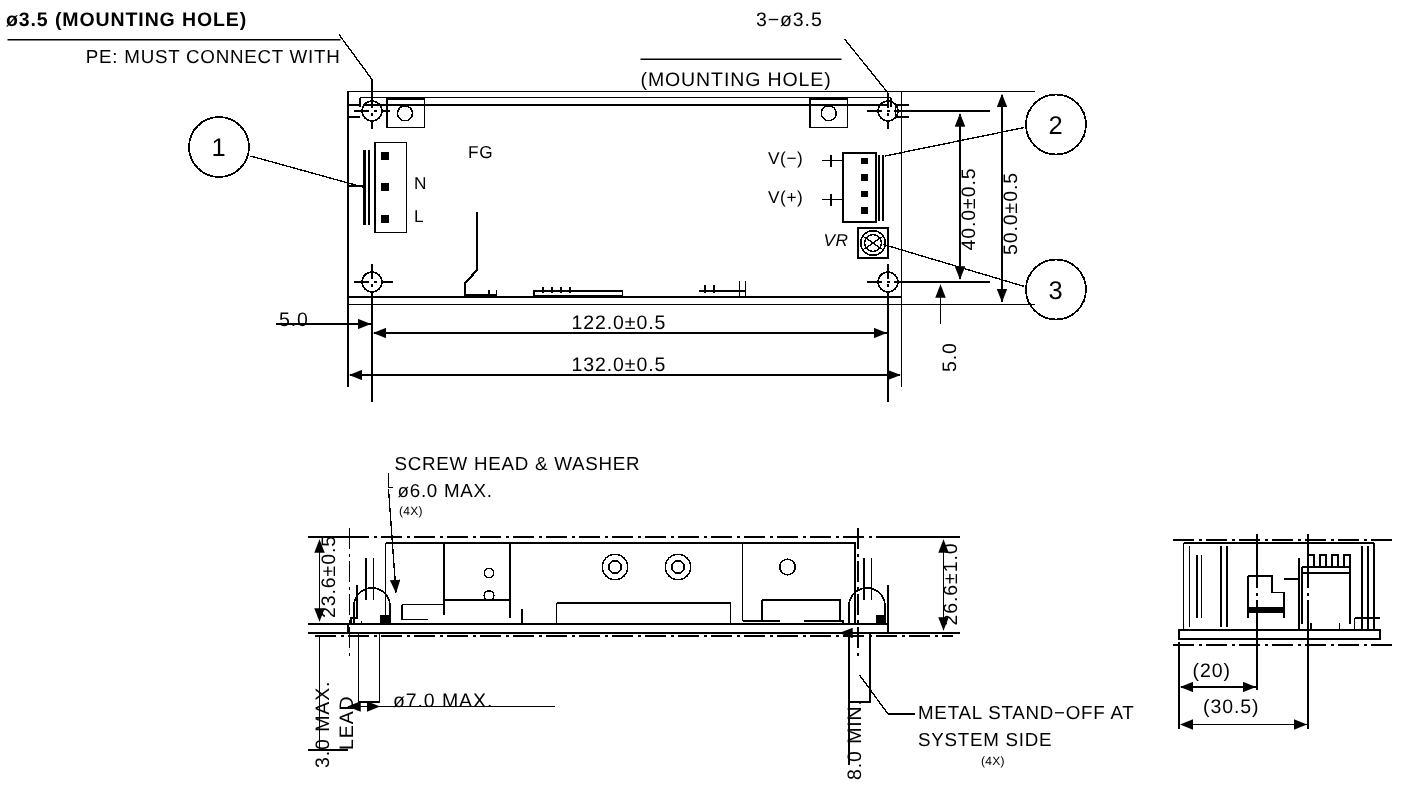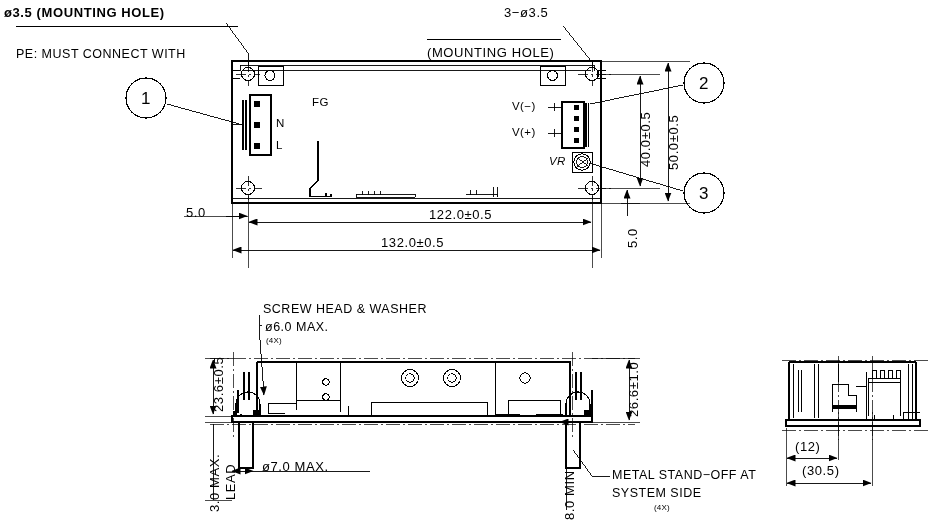--- a/index.html
+++ b/index.html
@@ -375,56 +375,56 @@
     <g stroke-width="0.9">
       <path d="M787,458 L837,458" marker-start="url(#ahr)" marker-end="url(#ah)"></path>
     </g>
     <g stroke-width="0.9">
       <path d="M787,483 L871,483" marker-start="url(#ahr)" marker-end="url(#ah)"></path>
     </g>
   </g>
 </svg>
 
 <div class="txt t13" style="left:4px;top:6px;font-weight:bold;">ø3.5 (MOUNTING HOLE)</div>
-<div class="txt t12 u" style="left:16px;top:26px;width:222px;padding-top:20px;">PE: MUST CONNECT WITH</div>
+<div class="txt t12 u" style="left:5px;top:26px;width:222px;padding-top:4px;text-align:right;">PE: MUST CONNECT WITH</div>
 
 <div class="txt t13" style="left:504px;top:6px;">3−ø3.5</div>
 <div class="txt t13 u" style="left:427px;top:39px;width:134px;padding-top:6px;">(MOUNTING HOLE)</div>
 
 <div class="txt t13" style="left:141px;top:89px;font-size:17px;">1</div>
 <div class="txt t13" style="left:699px;top:74px;font-size:17px;">2</div>
 <div class="txt t13" style="left:699px;top:184px;font-size:17px;">3</div>
 
 <div class="txt t11" style="left:276px;top:96px;padding-left:36px;">FG</div>
 <div class="txt t11" style="left:276px;top:117px;">N</div>
 <div class="txt t11" style="left:276px;top:139px;">L</div>
 
 <div class="txt t11" style="left:512px;top:100px;">V(−)</div>
 <div class="txt t11" style="left:512px;top:126px;">V(+)</div>
 
 <div class="txt t11" style="left:549px;top:155px;font-style:italic;">VR</div>
 
 <div class="txt t13" style="left:186px;top:206px;">5.0</div>
-<div class="txt t13" style="left:381px;top:208px;margin-left:48px;">122.0±0.5</div>
+<div class="txt t13" style="left:381px;top:208px;">122.0±0.5</div>
 <div class="txt t13" style="left:381px;top:236px;">132.0±0.5</div>
 <div class="txt t13 rot90" style="left:626px;top:248px;">5.0</div>
 <div class="txt t13 rot90" style="left:639px;top:167px;">40.0±0.5</div>
 <div class="txt t13 rot90" style="left:667px;top:170px;">50.0±0.5</div>
 
 <div class="txt t12" style="left:263px;top:302px;">SCREW HEAD &amp; WASHER</div>
 <div class="txt t12" style="left:265px;top:320px;">ø6.0 MAX.</div>
 <div class="txt t8" style="left:266px;top:337px;">(4X)</div>
 
 <div class="txt t12" style="left:612px;top:468px;">METAL STAND−OFF AT</div>
 <div class="txt t12" style="left:612px;top:486px;">SYSTEM SIDE</div>
 <div class="txt t8" style="left:654px;top:504px;">(4X)</div>
 
 <div class="txt t13 rot90" style="left:212px;top:412px;">23.6±0.5</div>
 <div class="txt t13 rot90" style="left:208px;top:512px;">3.0 MAX.</div>
 <div class="txt t13 rot90" style="left:224px;top:500px;">LEAD</div>
 <div class="txt t13" style="left:262px;top:460px;">ø7.0 MAX.</div>
 <div class="txt t13 rot90" style="left:627px;top:417px;">26.6±1.0</div>
 <div class="txt t13 rot90" style="left:563px;top:520px;">8.0 MIN.</div>
 
-<div class="txt t13" style="left:795px;top:440px;">(12)</div>
+<div class="txt t13" style="left:795px;top:440px;">(20)</div>
 <div class="txt t13" style="left:802px;top:464px;text-align:right;">(30.5)</div>
 
 </div>
 
 </body></html>

